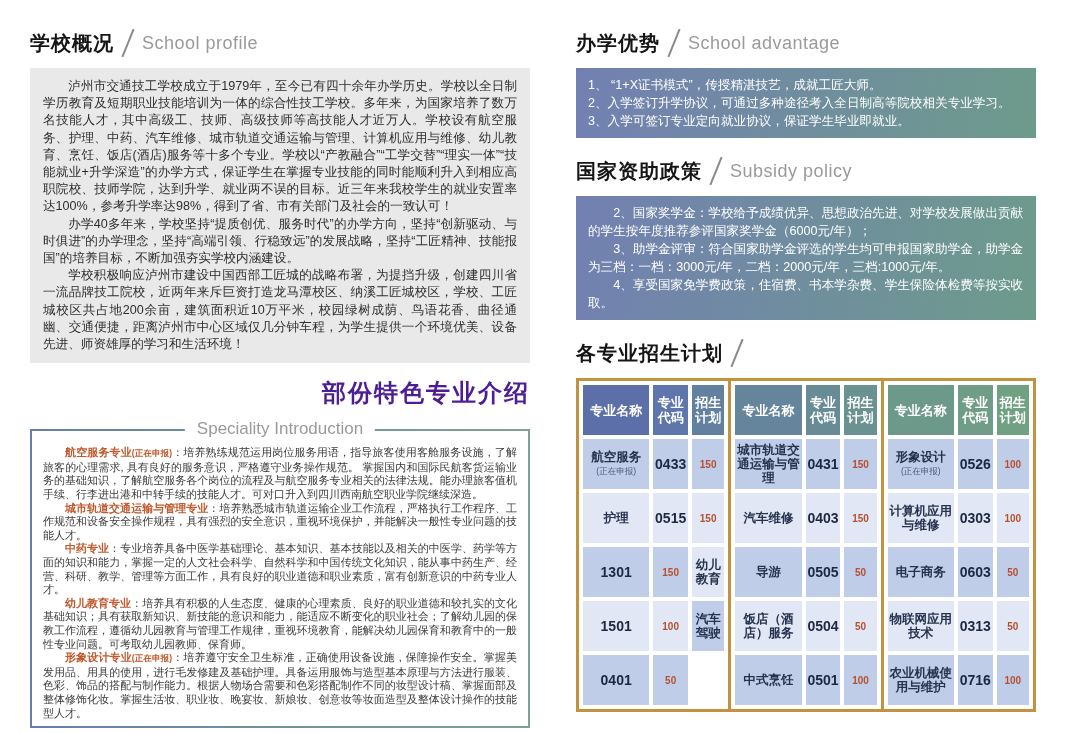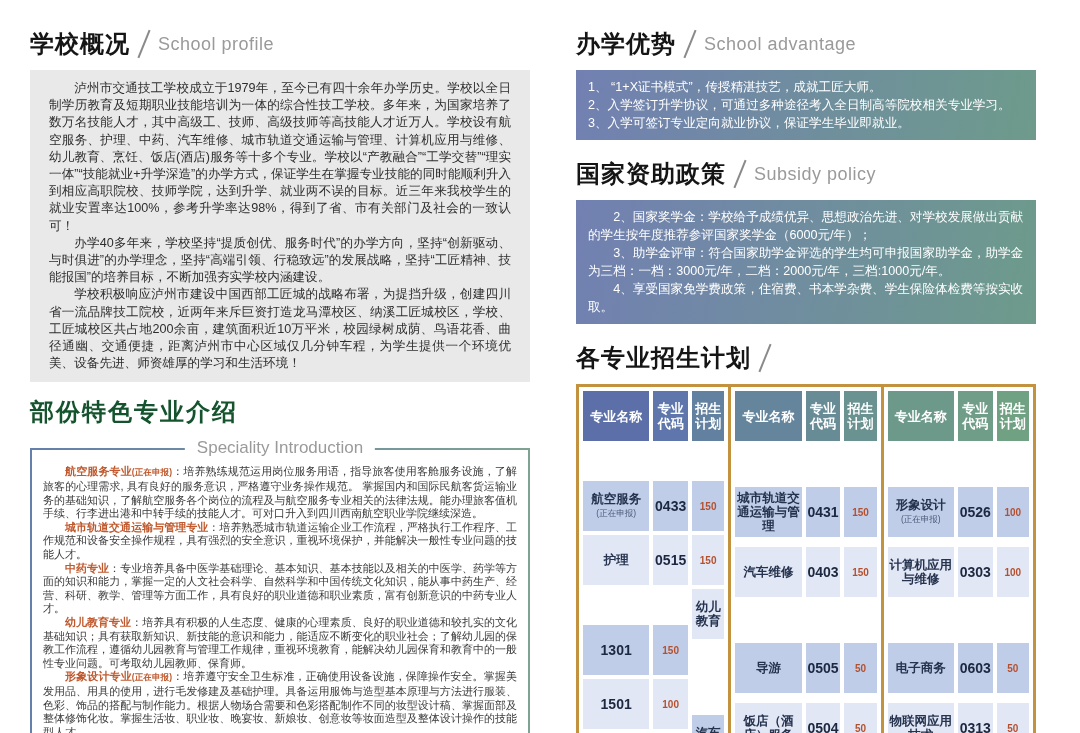--- a/index.html
+++ b/index.html
@@ -3,30 +3,30 @@
 <meta charset="utf-8">
 <style>
   html,body{margin:0;padding:0;background:#fff;}
   body{width:1080px;height:733px;font-family:"Liberation Sans","DejaVu Sans",sans-serif;color:#333;overflow:hidden;}
   .page{display:flex;gap:46px;padding:24px 30px 0 30px;box-sizing:border-box;width:1080px;height:733px;}
   .col-left{width:500px;flex:none;}
   .col-right{width:460px;flex:none;}
 
   
   .sec-title{display:flex;align-items:center;margin:4px 0 10px 0;}
-  .sec-title .cn{font-size:24px;font-weight:bold;color:#151515;letter-spacing:1px;}
+  .sec-title .cn{font-size:20px;font-weight:bold;color:#151515;letter-spacing:1px;}
   .slash{width:2px;height:30px;background:#8a8a8a;transform:rotate(22deg);margin:0 13px;flex:none;}
   .sec-title .en{font-size:18px;color:#9a9a9a;letter-spacing:.5px;}
 
   
-  .profile-box{background:#e9e9e9;padding:10px 19px;text-align:justify;}
+  .profile-box{background:#e9e9e9;padding:10px 13px;text-align:justify;}
   .profile-box p{margin:0;font-size:12.6px;line-height:17.2px;color:#2e2e2e;text-indent:2em;}
 
   
-  .center-title{text-align:left;font-size:24px;font-weight:bold;color:#14532d;letter-spacing:2px;margin:14px 0 0 0;}
+  .center-title{text-align:right;font-size:24px;font-weight:bold;color:#4c1d95;letter-spacing:2px;margin:14px 0 0 0;}
   .spec-box{position:relative;margin-top:20px;border:2px solid #6b87ae;border-image:linear-gradient(90deg,#6480ab 0%,#7fa294 100%) 1;padding:15px 11px 6px 11px;text-align:justify;}
   .spec-legend{position:absolute;top:-12px;left:50%;transform:translateX(-50%);background:#fff;padding:0 12px;color:#9a9a9a;font-size:17px;white-space:nowrap;}
   .spec-box p.major{margin:0;font-size:11px;line-height:13.6px;color:#3a3a3a;text-indent:2em;}
   .mh{color:#c05a2e;font-weight:bold;}
   .mtag{color:#c05a2e;font-size:8.5px;font-weight:bold;}
 
   
   .grad-box{background:linear-gradient(100deg,#7280b2 0%,#6d9b8b 100%);color:#fff;padding:8px 12px;}
   .grad-box p{margin:0;font-size:12.6px;line-height:18px;}
   .grad-box.indent p{text-indent:2em;}
@@ -34,21 +34,21 @@
 
   
   .enroll-table{background:#c3923f;padding:3px;display:flex;gap:3px;margin-top:2px;}
   .t-group{background:#fff;padding:4px;display:grid;grid-template-columns:1.95fr 1.02fr .95fr;gap:4px;flex:1;}
   .cell{display:flex;flex-direction:column;align-items:center;justify-content:center;text-align:center;}
   .th{color:#fff;font-weight:bold;font-size:13px;line-height:15px;height:50px;}
   .tg0 .th.h0{background:#5c6fa8}.tg0 .th.h1{background:#5e76ab}.tg0 .th.h2{background:#62809f}
   .tg1 .th.h0{background:#65859c}.tg1 .th.h1{background:#688c96}.tg1 .th.h2{background:#6a9290}
   .tg2 .th.h0{background:#6d998b}.tg2 .th.h1{background:#6f9d87}.tg2 .th.h2{background:#71a183}
   .td{height:50px;}
-  .td.dark{background:#bfcde9;margin-top:36px;}
+  .td.dark{background:#bfcde9;}
   .td.light{background:#e1e7f4;}
   .td .name{font-size:12.5px;font-weight:bold;color:#26334f;line-height:14px;}
   .td .tag{font-size:8.5px;color:#4a5878;margin-top:2px;}
   .td .code{font-size:14px;font-weight:bold;color:#1c2740;}
   .td .plan{font-size:10px;font-weight:bold;color:#b5502f;}
   .mt18{margin-top:18px;}
 </style>
 </head>
 <body>
 

